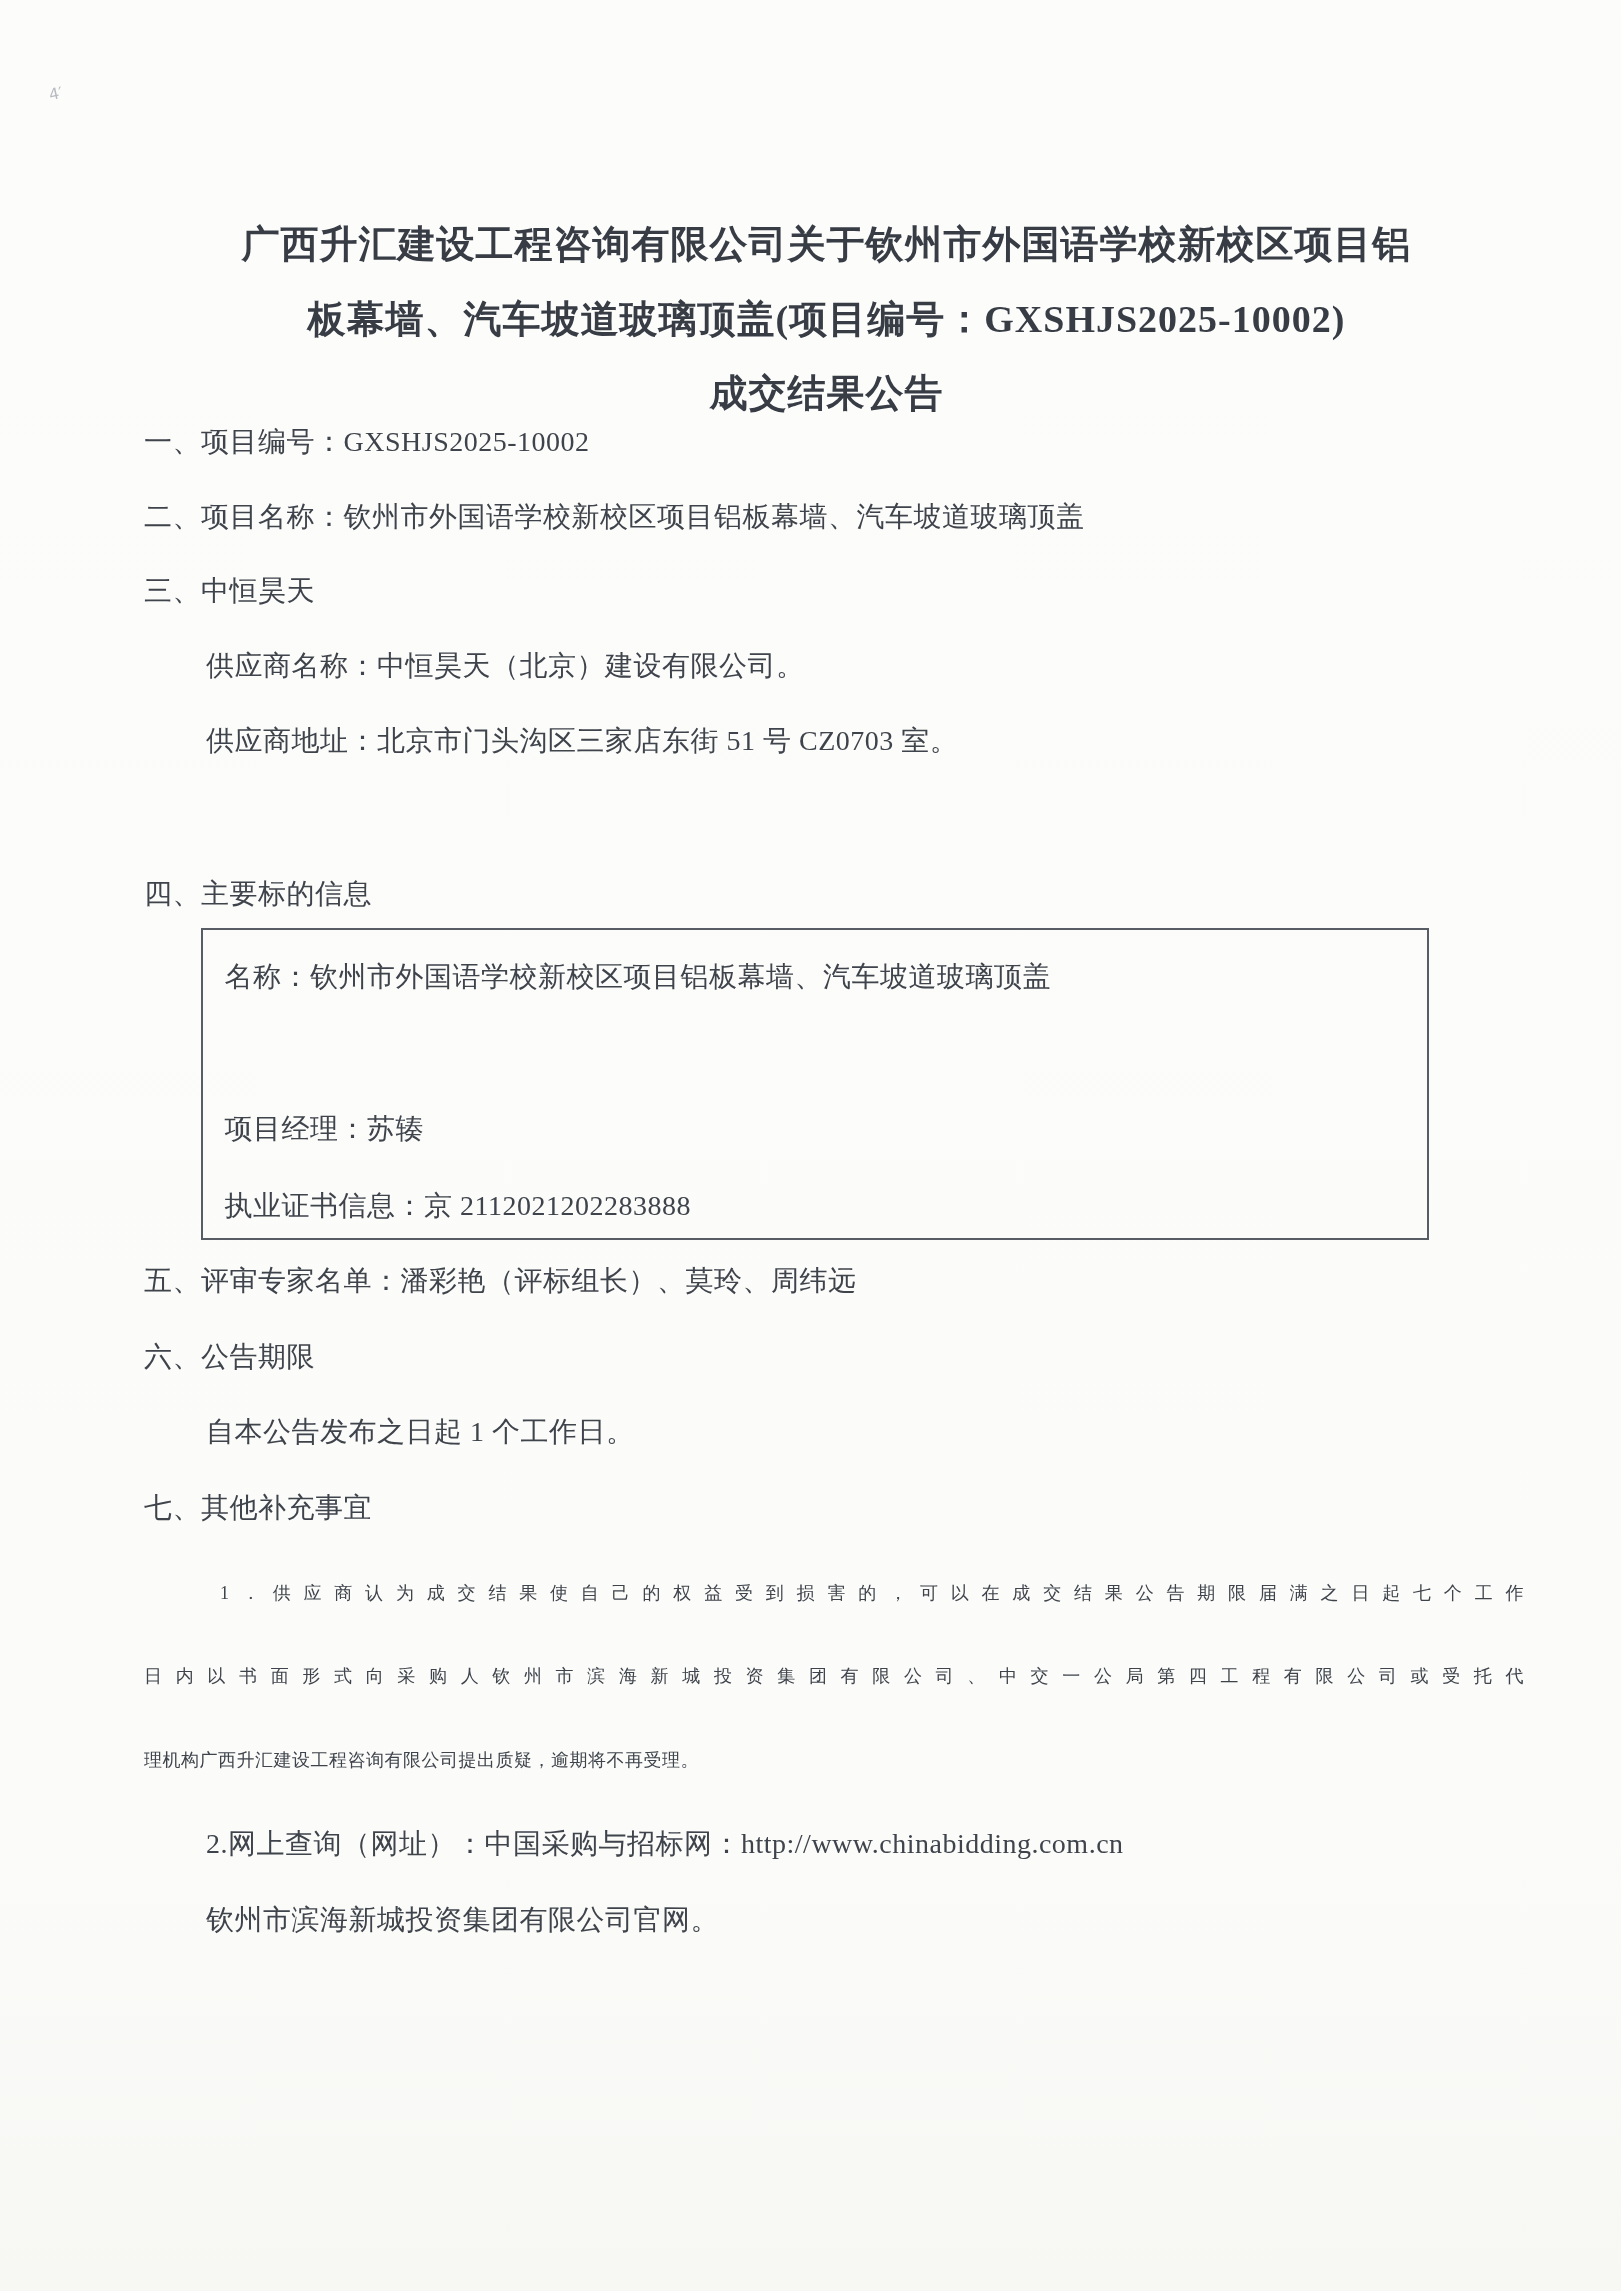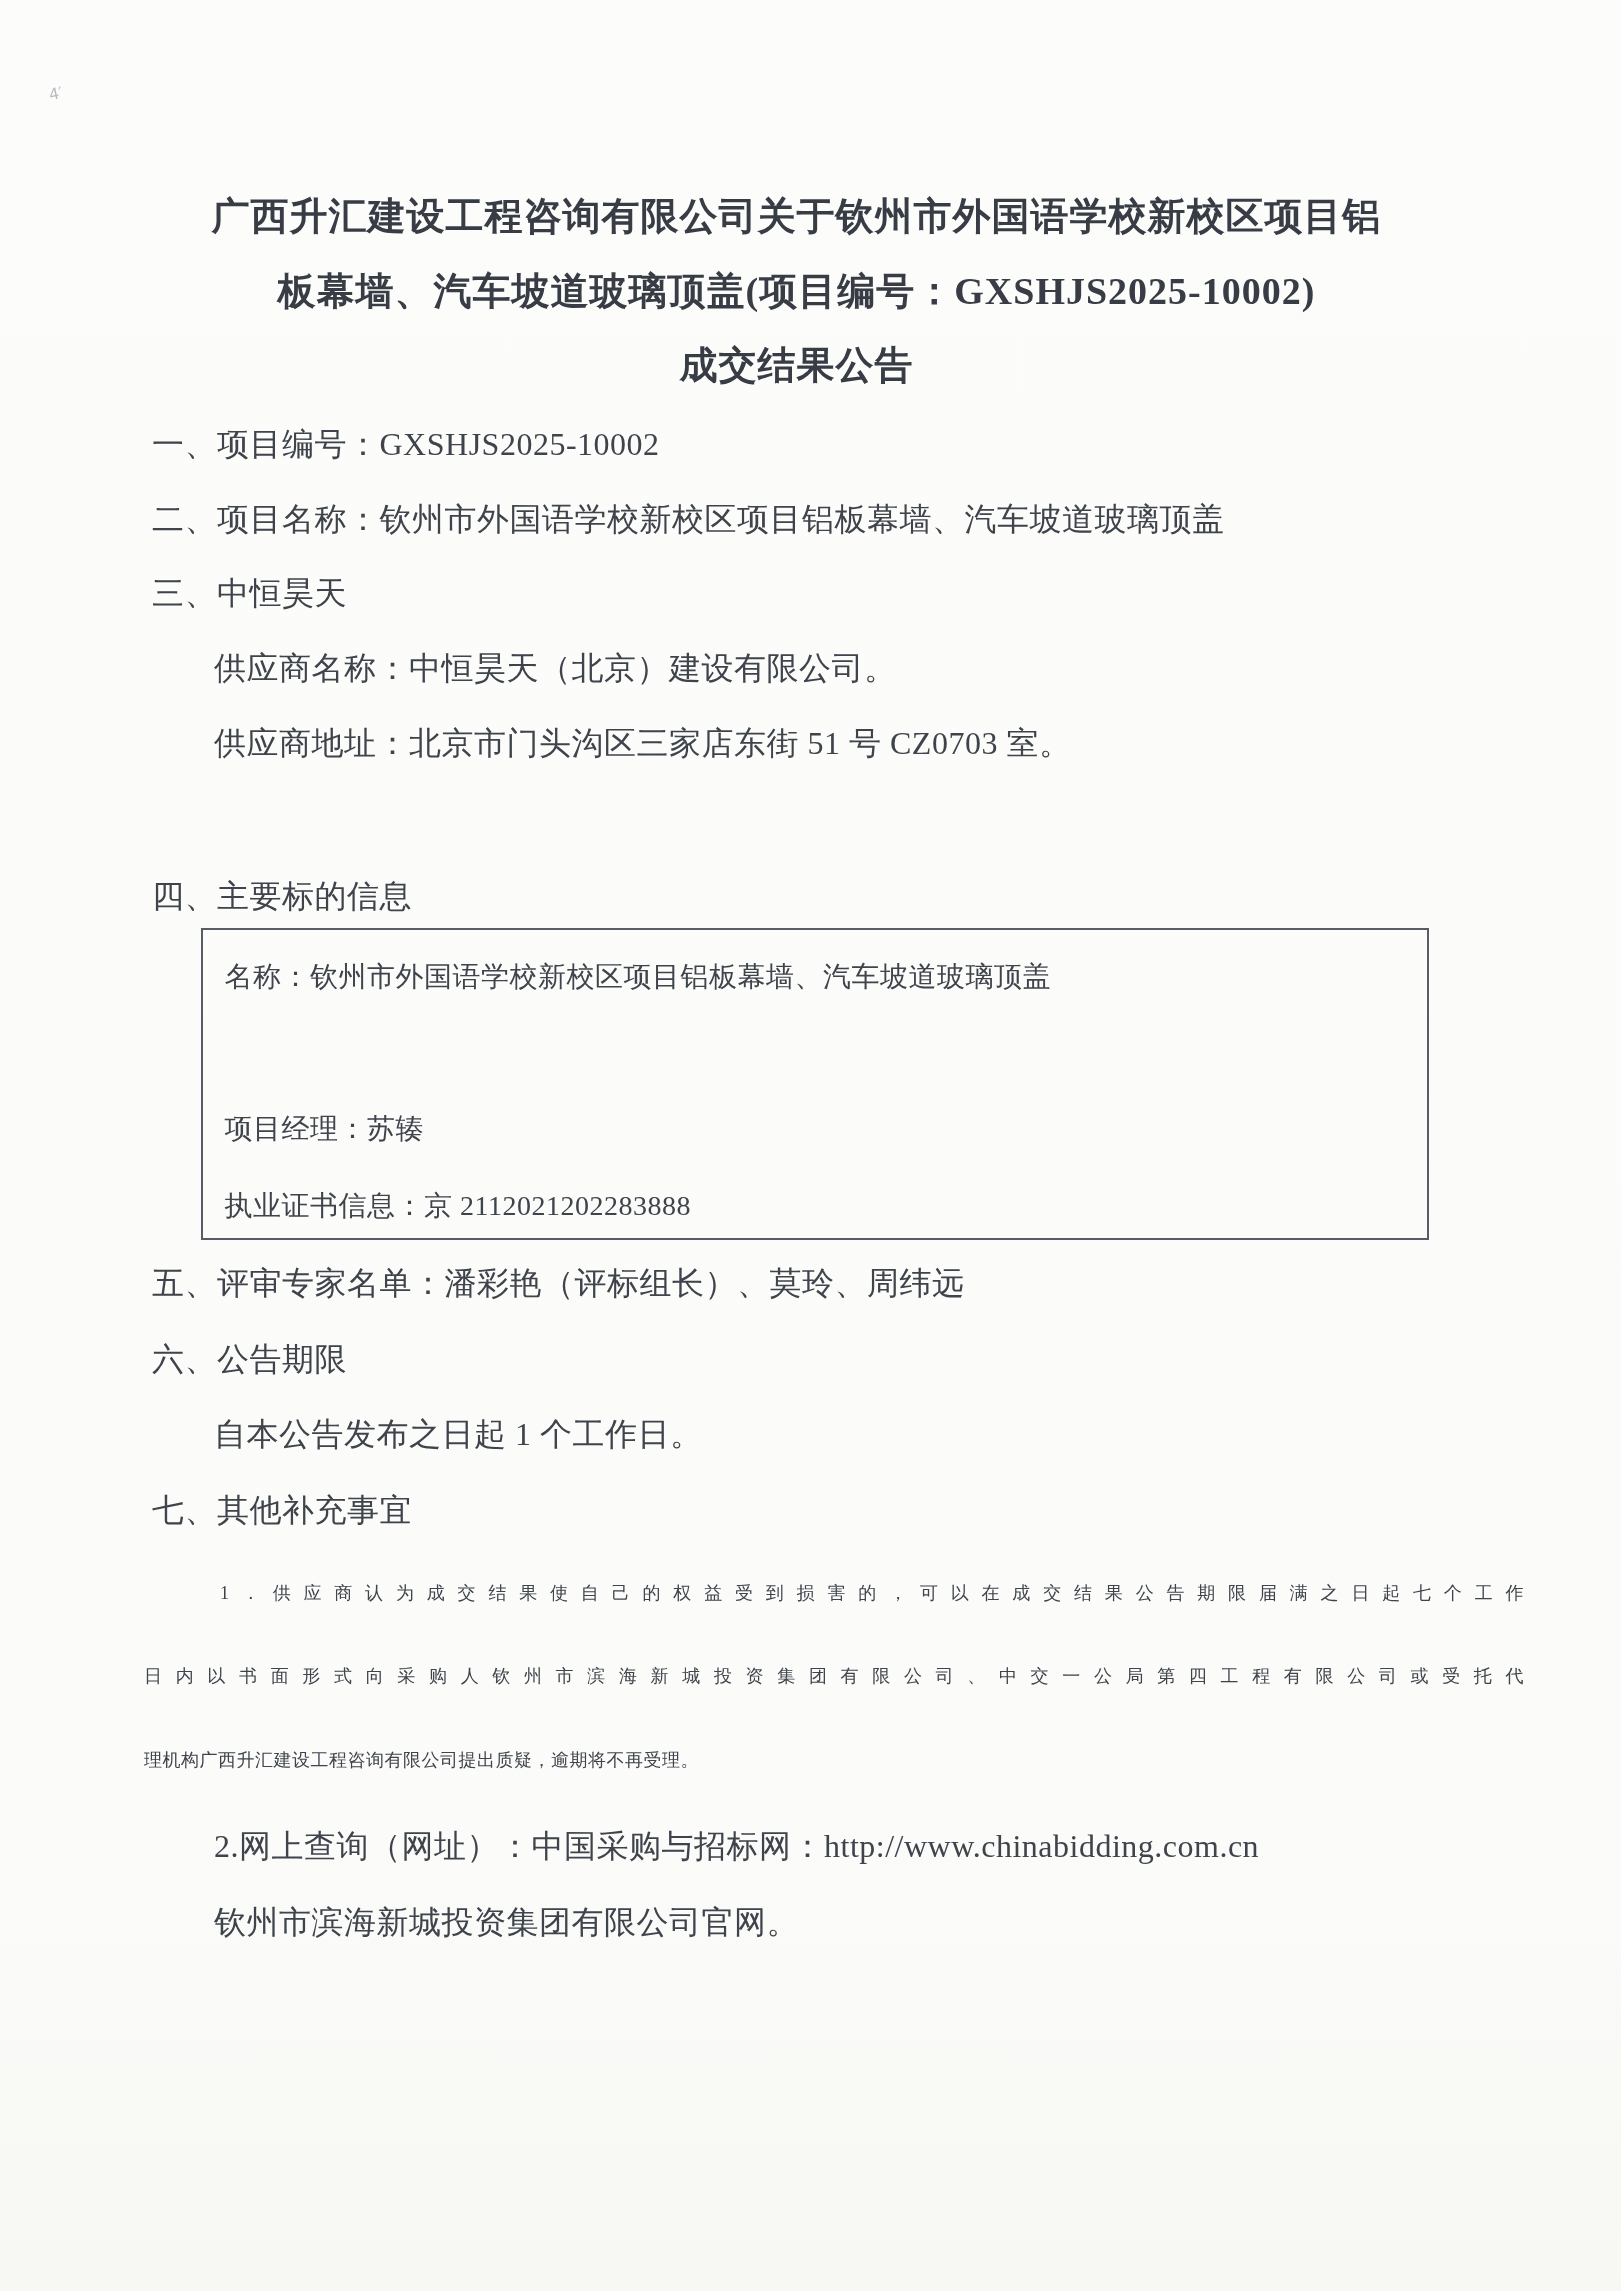--- a/index.html
+++ b/index.html
@@ -19,34 +19,34 @@
   }
   .abs { position: absolute; }
   .corner-mark {
     left: 49px; top: 84px;
     font-size: 15.7px;
     color: #b8bbc1;
     transform: rotate(-12deg);
     font-family: "DejaVu Sans", sans-serif;
   }
   .title-line {
-    left: 84px;
+    left: 114px;
     width: 1425px;
     text-align: center;
     font-size: 38px;
     font-weight: bold;
     color: #373c45;
     letter-spacing: 1px;
     white-space: nowrap;
+    margin-top: 28px;
   }
   .body-line {
-    font-size: 32px;
+    font-size: 28px;
     white-space: nowrap;
     letter-spacing: 0.5px;
-    margin-left: 8px;
   }
   .heading { left: 144px; }
   .indented { left: 206px; }
   .para-line {
     left: 144px;
     width: 1380px;
     font-size: 18px;
     letter-spacing: 0.5px;
     white-space: nowrap;
   }

